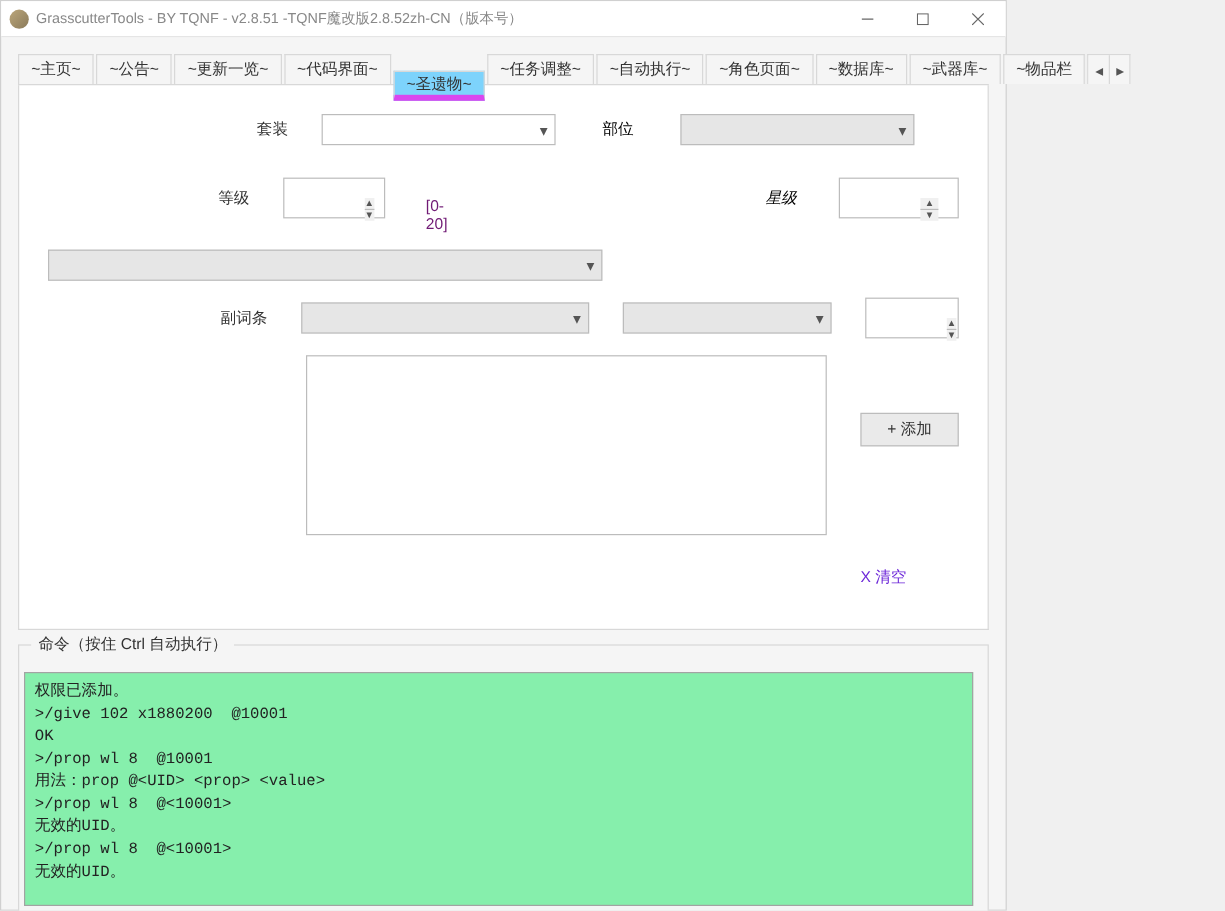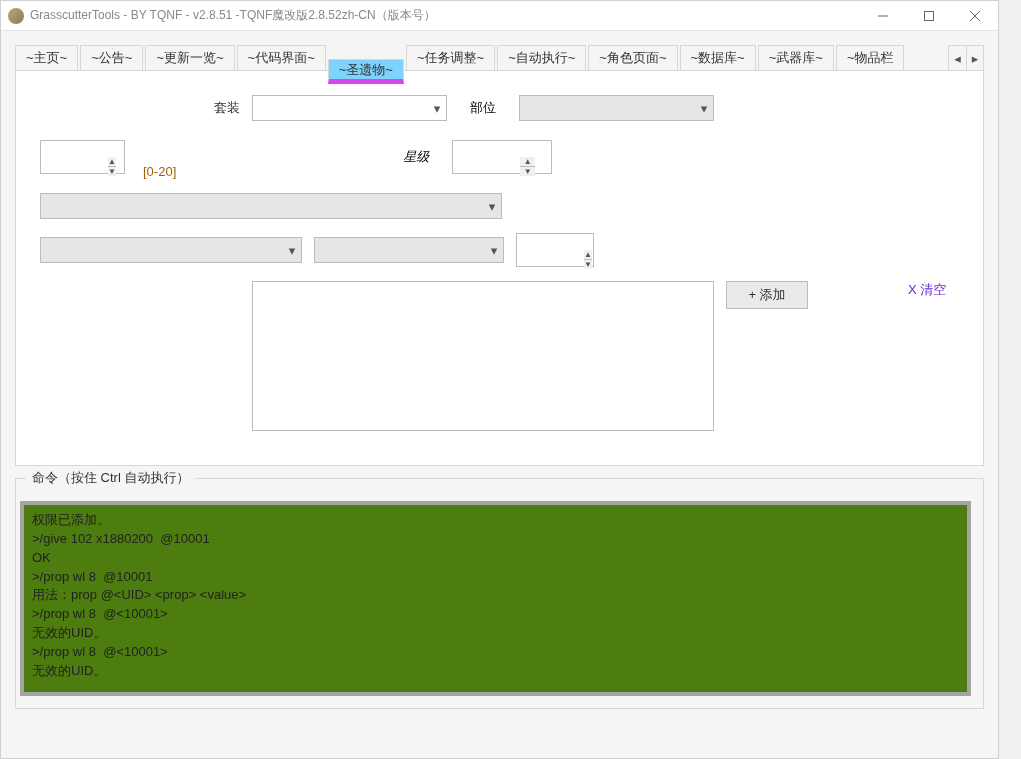--- a/index.html
+++ b/index.html
@@ -10,21 +10,21 @@
     body {
       margin: 0;
       background: #f0f0f0;
       width: 1021px;
       height: 759px;
       overflow: hidden;
     }
     .window {
       background: #f5f5f5;
       border: 1px solid #d0d0d0;
-      width: 999px;
+      width: 839px;
       height: 759px;
       display: flex;
       flex-direction: column;
     }
     .titlebar {
       display: flex;
       align-items: center;
       height: 30px;
       background: #fff;
       border-bottom: 1px solid #e5e5e5;
@@ -107,21 +107,21 @@
       background: #fff;
       border: 1px solid #d8d8d8;
       border-top: none;
       flex: 0 0 auto;
       padding: 24px 24px 20px 24px;
     }
     .row {
       display: flex;
       align-items: center;
       margin-bottom: 14px;
-      gap: 12px;
+      gap: 28px;
     }
     .lbl {
       width: 200px;
       text-align: right;
       color: #333;
     }
     select, input[type=text], .combo, .spinner, .textarea {
       border: 1px solid #bcbcbc;
       background: #fff;
       height: 26px;
@@ -172,21 +172,21 @@
       display: flex;
       align-items: center;
       justify-content: center;
       cursor: pointer;
       background: #f0f0f0;
       font-size: 8px;
       color: #555;
     }
     .spinner .sp + .sp { border-top: 1px solid #bcbcbc; }
     .hint {
-      color: #a16207;
+      color: #701a75;
       margin-left: 6px;
       margin-top: 29px;
     }
     .textarea {
       height: 150px;
       width: 462px;
       resize: none;
       padding: 4px;
     }
     .btn {
@@ -227,26 +227,26 @@
       border: 1px solid #bcbcbc;
       padding: 0 6px;
     }
     .chk {
       display: flex;
       align-items: center;
       gap: 6px;
     }
     .chk input { width: 16px; height: 16px; }
     .console {
-      border: 4px solid #a3a3a3;
-      background: #4d7c0f;
+      border: 1px solid #a3a3a3;
+      background: #86efac;
       height: 195px;
       overflow-y: scroll;
       padding: 6px 8px;
-      font-family: Liberation Sans, sans-serif;
+      font-family: Liberation Mono, monospace;
       font-size: 13px;
       color: #222;
       white-space: pre;
       line-height: 1.45;
     }
     .clear-link {
       color: #6d28d9;
       cursor: pointer;
     }
   </style>
@@ -306,20 +306,21 @@
             <span class="arrow">▾</span>
           </div>
           <div style="width:48px; text-align:center;">部位</div>
           <div class="combo grey" style="width:195px">
             <span></span>
             <span class="arrow">▾</span>
           </div>
         </div>
 
         <div class="row">
+          <div class="lbl">等级</div>
           <div class="spinner" style="width:85px">
             <input type="text" value="20" style="">
             <div class="spinbtns">
               <div class="sp">▲</div>
               <div class="sp">▼</div>
             </div>
           </div>
           <span class="hint">[0-20]</span>
           <div style="flex:0 0 192px"></div>
           <div style="width:48px; text-align:center;font-style:italic;">星级</div>
@@ -333,41 +334,42 @@
         </div>
 
         <div class="row">
           <div class="combo grey" style="width:462px">
             <span></span>
             <span class="arrow">▾</span>
           </div>
         </div>
 
         <div class="row">
+          <div class="lbl">副词条</div>
           <div class="combo grey" style="width:262px">
             <span></span>
             <span class="arrow">▾</span>
           </div>
           <div class="combo grey" style="width:190px">
             <span></span>
             <span class="arrow">▾</span>
           </div>
           <div class="spinner" style="width:78px">
             <input type="text" value="1" style="">
             <div class="spinbtns">
               <div class="sp">▲</div>
               <div class="sp">▼</div>
             </div>
           </div>
         </div>
 
         <div class="row" style="align-items:flex-start;">
           <div class="lbl"></div>
           <textarea class="textarea" style=""></textarea>
-          <div style="display:flex; flex-direction:row; gap:100px;">
+          <div style="display:flex; flex-direction:column; gap:100px;margin-top:48px;">
             <div class="btn">+ 添加</div>
             <div class="clear-link">X 清空</div>
           </div>
         </div>
       </div>
     </div>
 
     <div class="fieldset">
       <div class="legend">命令（按住 Ctrl 自动执行）</div>
       <div class="console">权限已添加。

